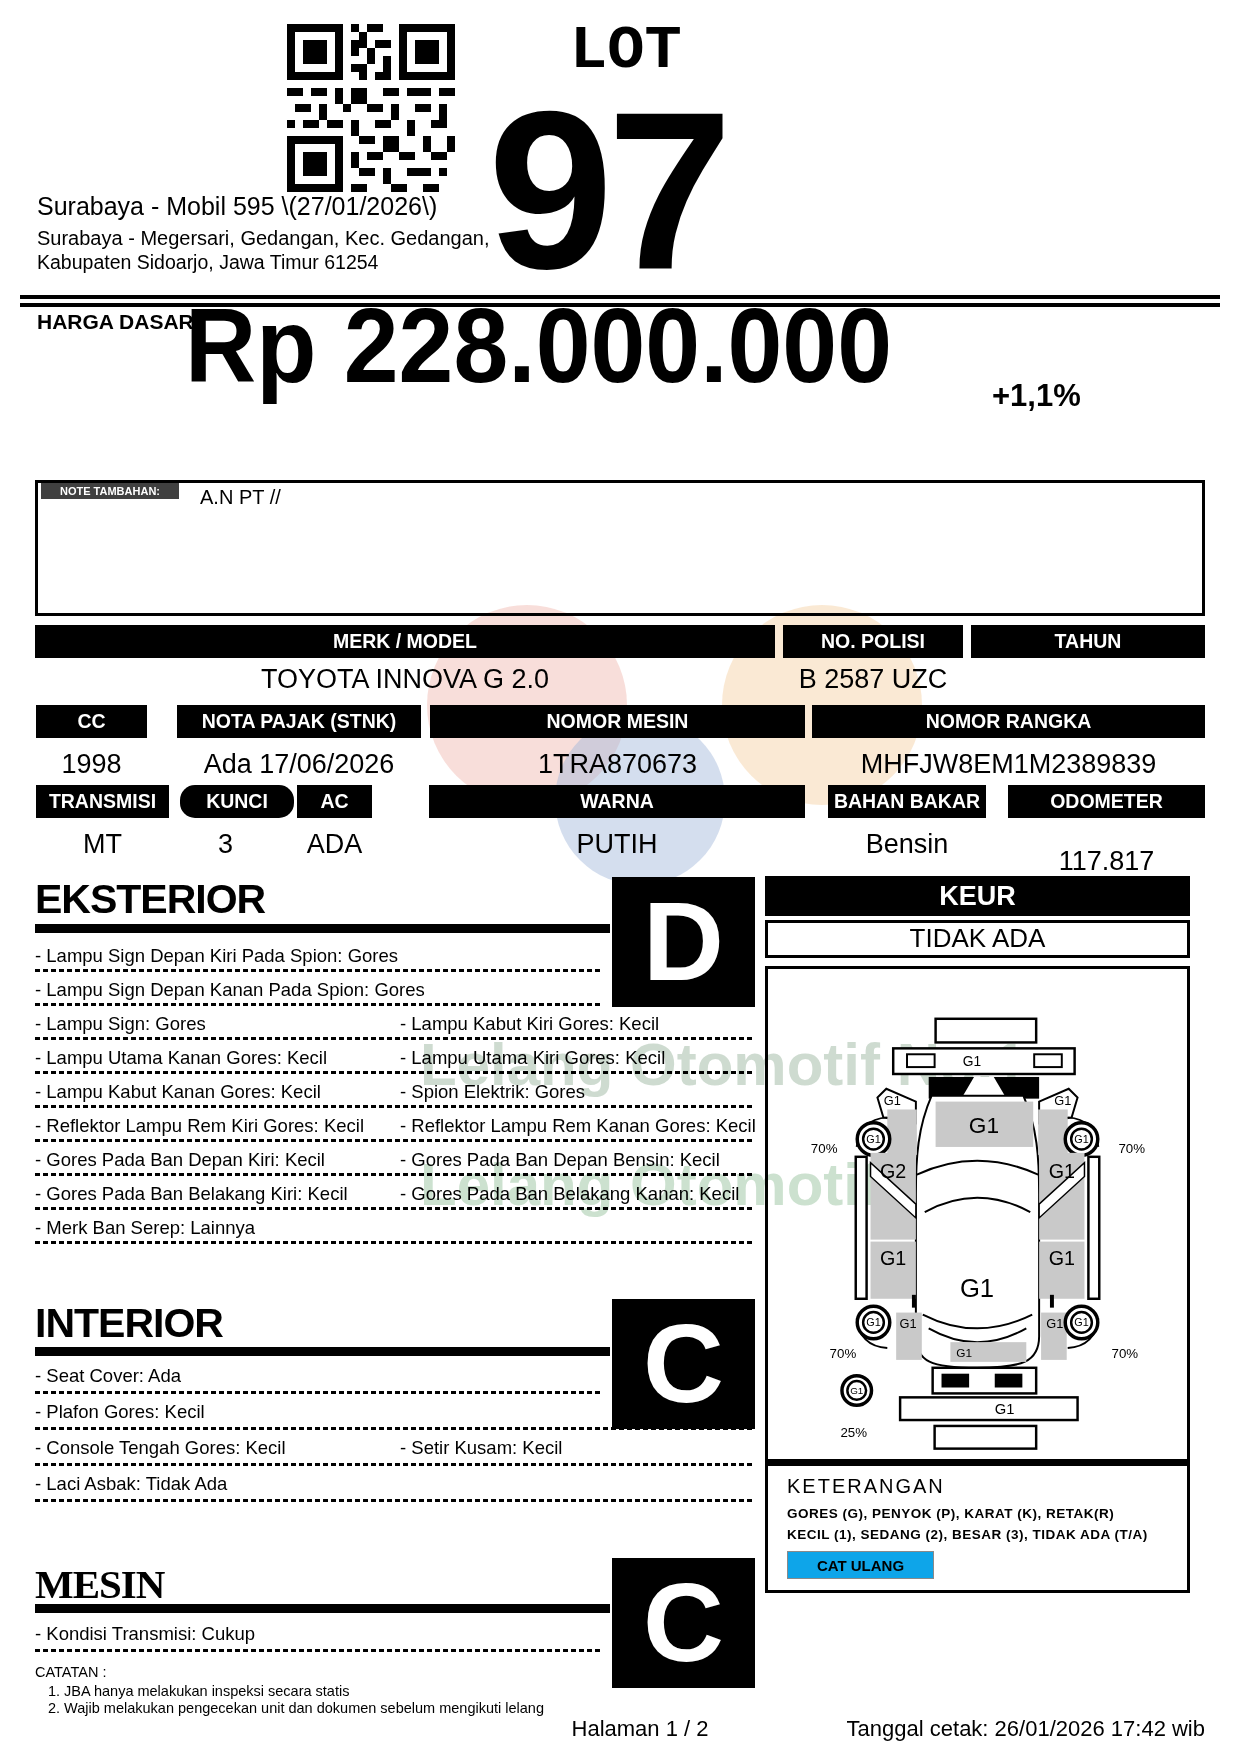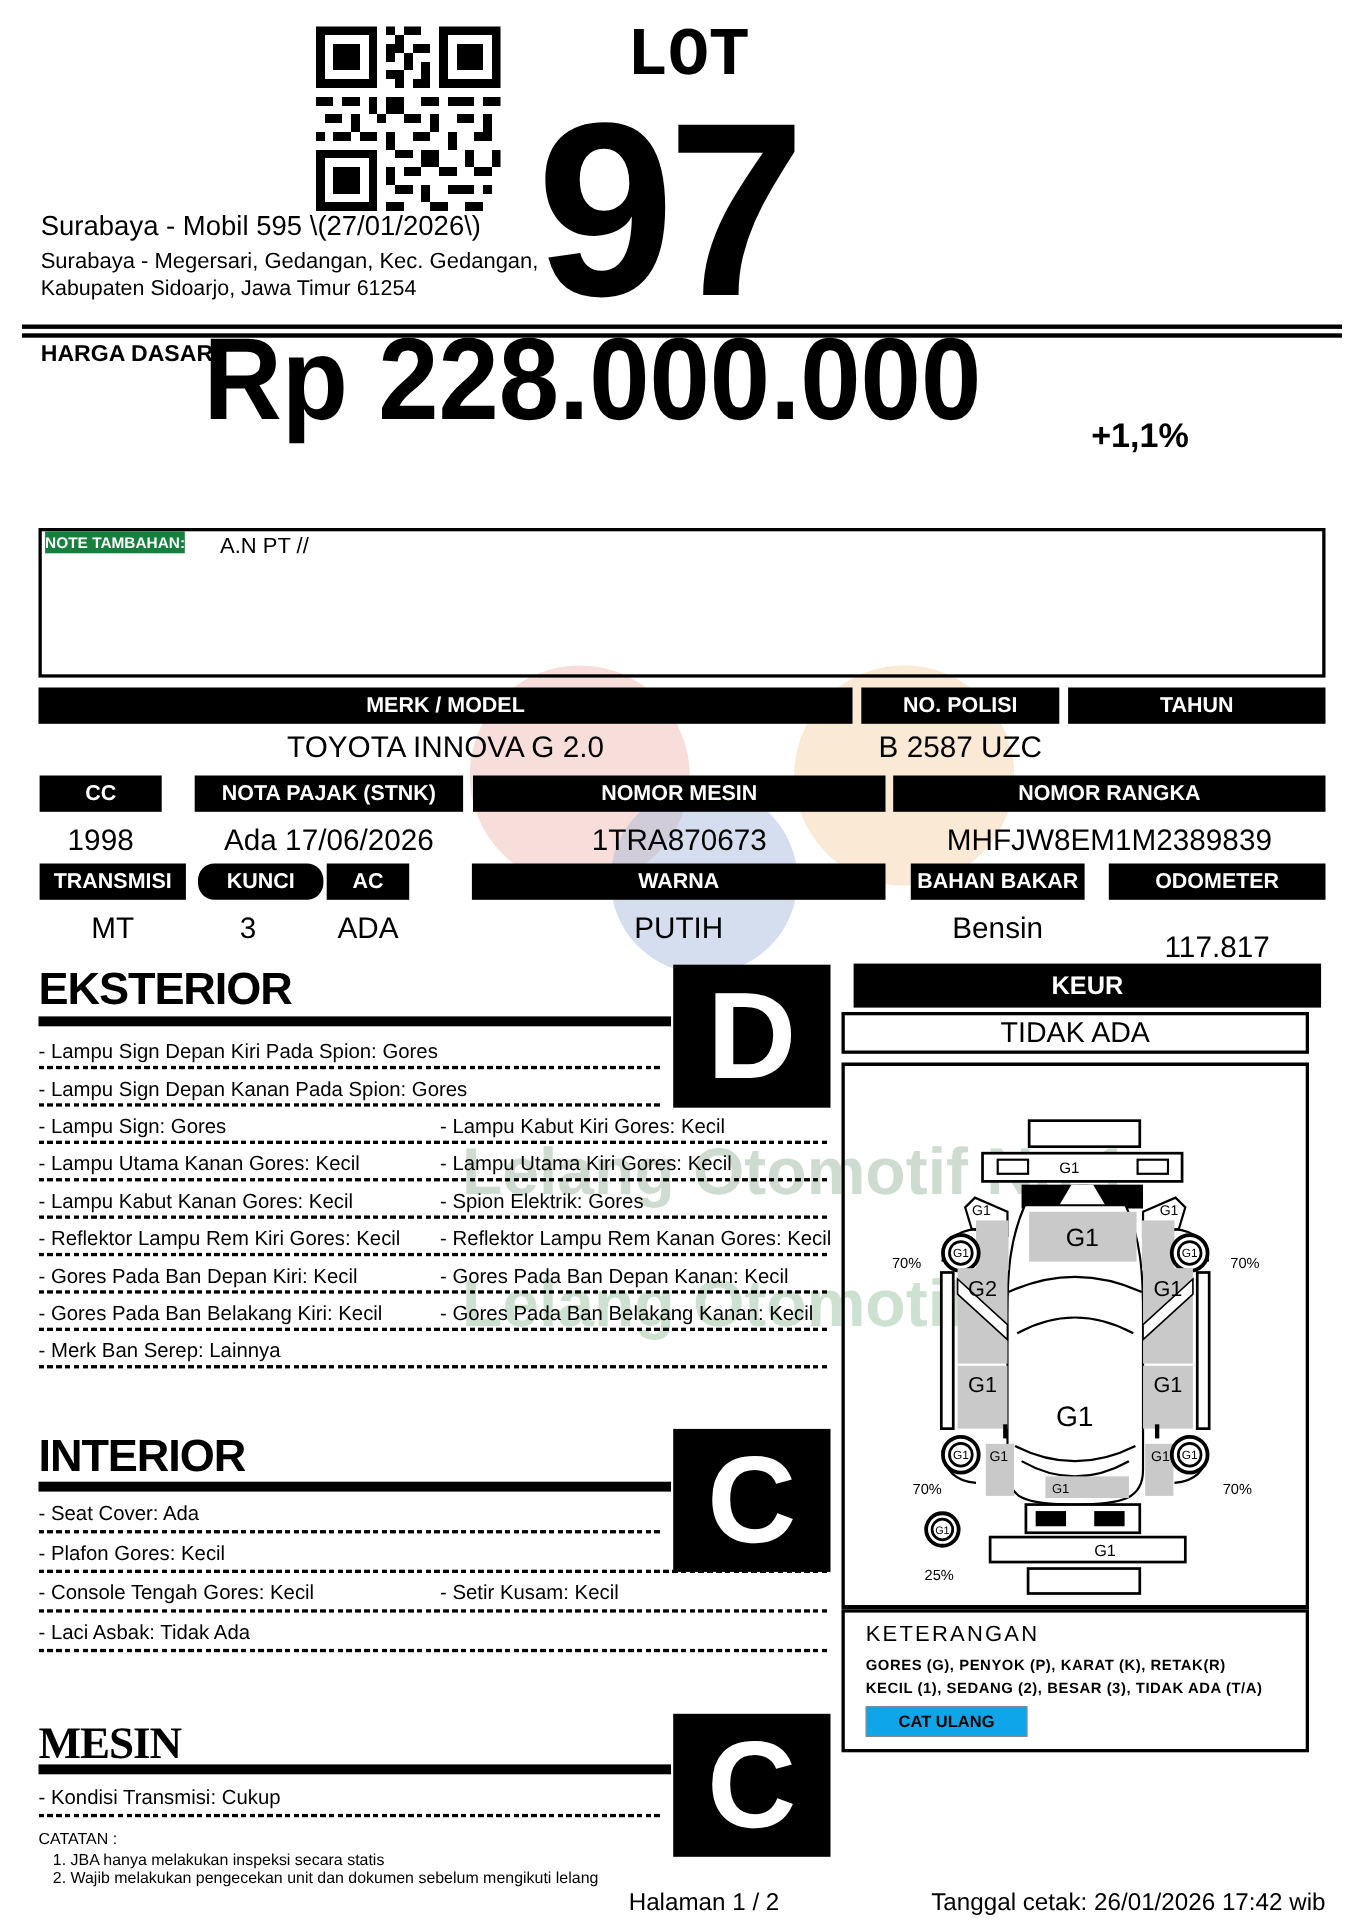--- a/index.html
+++ b/index.html
@@ -105,21 +105,21 @@
   <div class="abs" style="left:37px;top:227px;font-size:20px;">Surabaya - Megersari, Gedangan, Kec. Gedangan,</div>
   <div class="abs" style="left:37px;top:251px;font-size:19.5px;">Kabupaten Sidoarjo, Jawa Timur 61254</div>
 
   <div class="abs" style="left:20px;top:295px;width:1200px;height:4px;border-top:4px solid #000;border-bottom:4px solid #000;"></div>
 
   <div class="abs" style="left:37px;top:310px;font-size:21px;font-weight:bold;">HARGA DASAR :</div>
   <div class="abs" style="left:185px;top:292px;font-size:106px;font-weight:bold;line-height:1;transform:scaleX(.93);transform-origin:left;">Rp 228.000.000</div>
   <div class="abs" style="left:992px;top:378px;font-size:31px;font-weight:bold;">+1,1%</div>
 
   <div class="boxline" style="left:35px;top:480px;width:1170px;height:136px;"></div>
-  <div class="abs" style="left:41px;top:483px;background:#15803d;color:#fff;font-weight:bold;font-size:14px;padding:2px 0;">NOTE TAMBAHAN:</div>
+  <div class="abs" style="left:41px;top:483px;background:#404040;color:#fff;font-weight:bold;font-size:11px;padding:2px 19px;">NOTE TAMBAHAN:</div>
   <div class="abs" style="left:200px;top:486px;font-size:20px;">A.N PT //</div>
 
   <div class="bar" style="left:35px;top:625px;width:740px;">MERK / MODEL</div>
   <div class="bar" style="left:783px;top:625px;width:180px;">NO. POLISI</div>
   <div class="bar" style="left:971px;top:625px;width:234px;">TAHUN</div>
   <div class="val" style="left:35px;top:658px;width:740px;">TOYOTA INNOVA G 2.0</div>
   <div class="val" style="left:783px;top:658px;width:180px;">B 2587 UZC</div>
 
   <div class="bar" style="left:36px;top:705px;width:111px;">CC</div>
   <div class="bar" style="left:177px;top:705px;width:244px;">NOTA PAJAK (STNK)</div>
@@ -164,21 +164,21 @@
     <div class="row">
         <span class="l">- Lampu Kabut Kanan Gores: Kecil</span>
         <span class="r">- Spion Elektrik: Gores</span>
       </div>
     <div class="row">
         <span class="l">- Reflektor Lampu Rem Kiri Gores: Kecil</span>
         <span class="r">- Reflektor Lampu Rem Kanan Gores: Kecil</span>
       </div>
     <div class="row">
         <span class="l">- Gores Pada Ban Depan Kiri: Kecil</span>
-        <span class="r">- Gores Pada Ban Depan Kanan: Kecil</span>
+        <span class="r">- Gores Pada Ban Depan Bensin: Kecil</span>
       </div>
     <div class="row">
         <span class="l">- Gores Pada Ban Belakang Kiri: Kecil</span>
         <span class="r">- Gores Pada Ban Belakang Kanan: Kecil</span>
       </div>
     <div class="row">
         <span class="l">- Merk Ban Serep: Lainnya</span>
       </div>
   </div>
 
@@ -210,21 +210,21 @@
       </div>
   </div>
 
   <div class="abs" style="left:35px;top:1664px;font-size:14.5px;">CATATAN :</div>
   <div class="abs" style="left:48px;top:1683px;font-size:14.5px;">1. JBA hanya melakukan inspeksi secara statis</div>
   <div class="abs" style="left:48px;top:1700px;font-size:14.5px;">2. Wajib melakukan pengecekan unit dan dokumen sebelum mengikuti lelang</div>
 
   <div class="abs" style="left:500px;top:1716px;width:280px;text-align:center;font-size:22px;">Halaman 1 / 2</div>
   <div class="abs" style="right:35px;top:1716px;font-size:22px;">Tanggal cetak: 26/01/2026 17:42 wib</div>
 
-  <div class="bar" style="left:765px;top:876px;width:425px;height:40px;font-size:23px;margin-left:11px;">KEUR</div>
+  <div class="bar" style="left:765px;top:876px;width:425px;height:40px;font-size:27px;">KEUR</div>
   <div class="boxline" style="left:765px;top:920px;width:425px;height:38px;background:#fff;"></div>
   <div class="abs" style="left:765px;top:923px;width:425px;text-align:center;font-size:26px;">TIDAK ADA</div>
 
   <div class="boxline" style="left:765px;top:966px;width:425px;height:497px;border-bottom-width:4px;"></div>
   <svg class="abs" style="left:768px;top:969px;" width="419" height="488" viewBox="0 0 425 494" fill="none" stroke="none">
 
     <rect x="170" y="50" width="102" height="24" fill="#fff" stroke="#000" stroke-width="2.5"></rect>
     <rect x="127" y="80" width="184" height="26" fill="#fff" stroke="#000" stroke-width="2.5"></rect>
     <rect x="141" y="86" width="28" height="13" fill="#fff" stroke="#000" stroke-width="2"></rect>
     <rect x="270" y="86" width="28" height="13" fill="#fff" stroke="#000" stroke-width="2"></rect>

